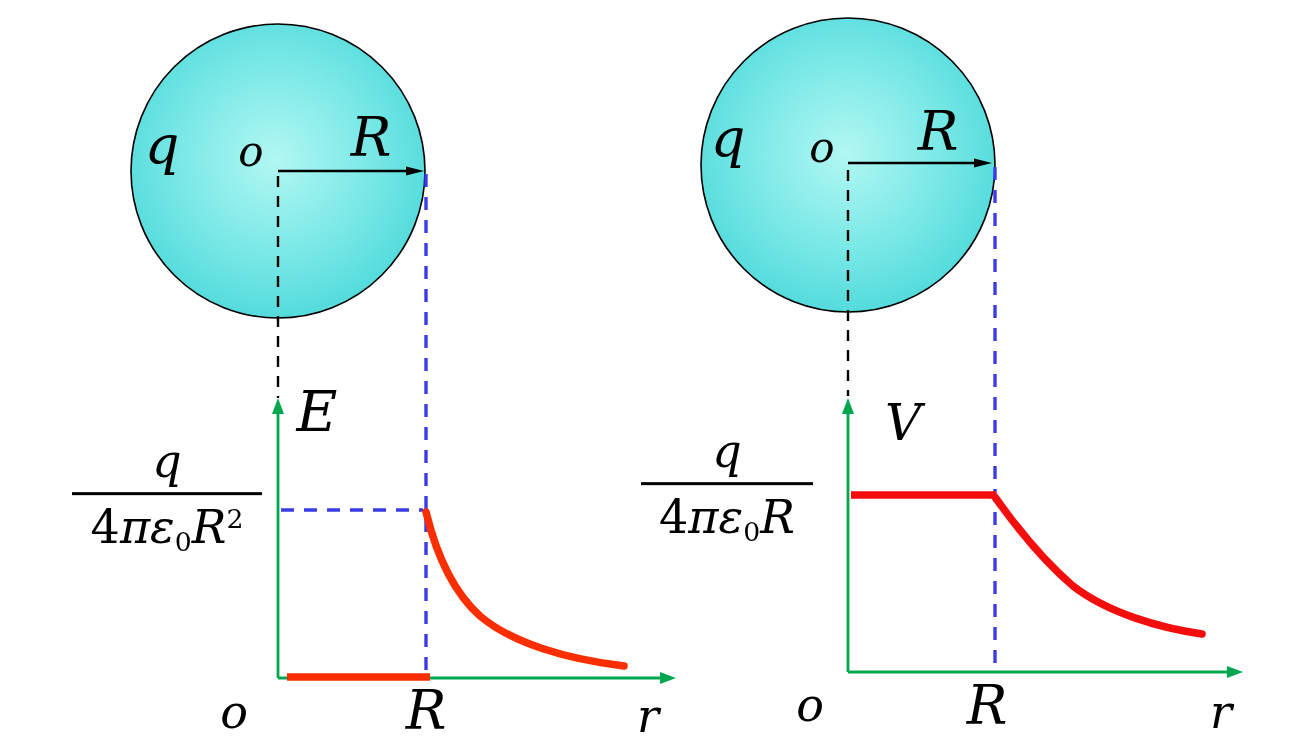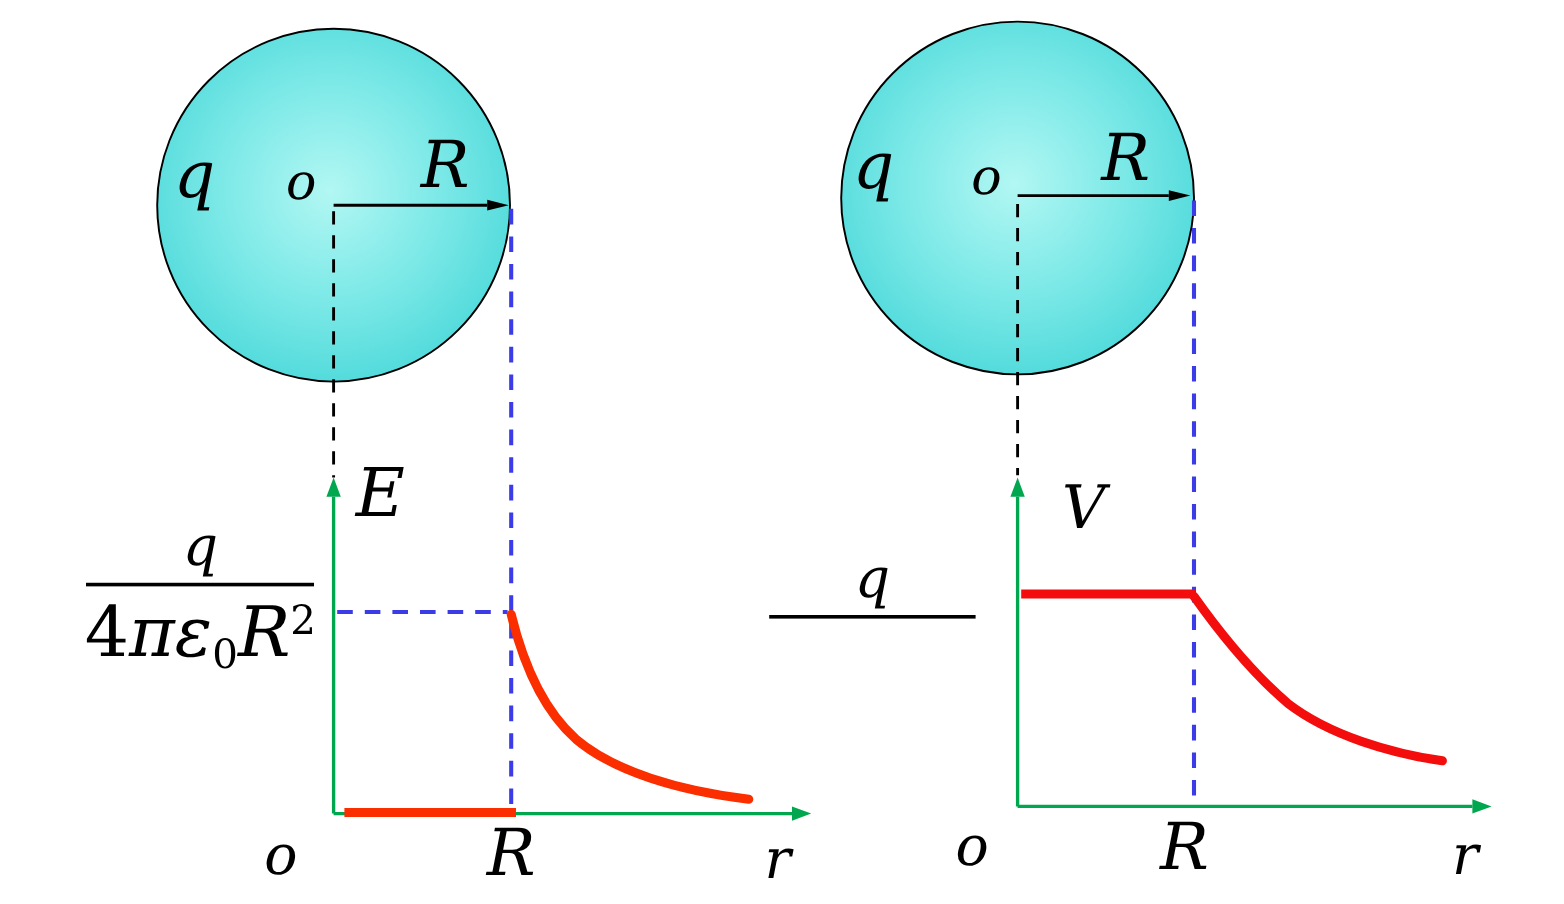--- a/index.html
+++ b/index.html
@@ -34,21 +34,21 @@
     flex-direction:column;
     align-items:center;
     font-style:italic;
     color:#000;
     line-height:1;
   }
   .fraction .num{font-size:46px;padding-bottom:8px;}
   .fraction .bar{height:0;border-top:3px solid #000;}
   .bar-left{width:190px;}
   .bar-right{width:172px;}
-  .fraction .den{font-size:58px;padding-top:9px;white-space:nowrap;}
+  .fraction .den{font-size:46px;padding-top:9px;white-space:nowrap;}
   .upright{font-style:normal;}
   .den sub{font-size:0.58em;font-style:normal;vertical-align:-0.3em;}
   .den sup{font-size:0.58em;font-style:normal;vertical-align:0.55em;}
 </style>
 </head>
 <body>
 
 <div id="stage">
 
   <svg id="shapes" viewBox="0 0 1303 753" xmlns="http://www.w3.org/2000/svg">
@@ -117,15 +117,16 @@
   <div class="lbl sphere-R" style="left:938px;top:132px;">R</div>
 
   <div class="lbl axis-ylab-v" style="left:903px;top:423px;">V</div>
   <div class="lbl axis-o" style="left:810px;top:705px;">o</div>
   <div class="lbl axis-R" style="left:987px;top:706px;">R</div>
   <div class="lbl axis-r" style="left:1221px;top:712px;">r</div>
 
   <div class="fraction" style="left:727px;top:487px;">
     <span class="num">q</span>
     <span class="bar bar-right"></span>
+    <span class="den"><span class="upright">4</span><span>πε</span><sub>0</sub><span>R</span></span>
   </div>
 
 </div>
 
 </body></html>

